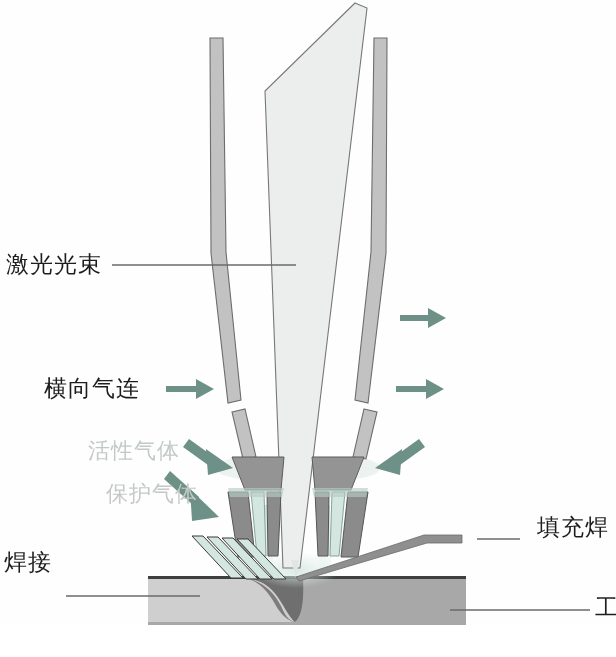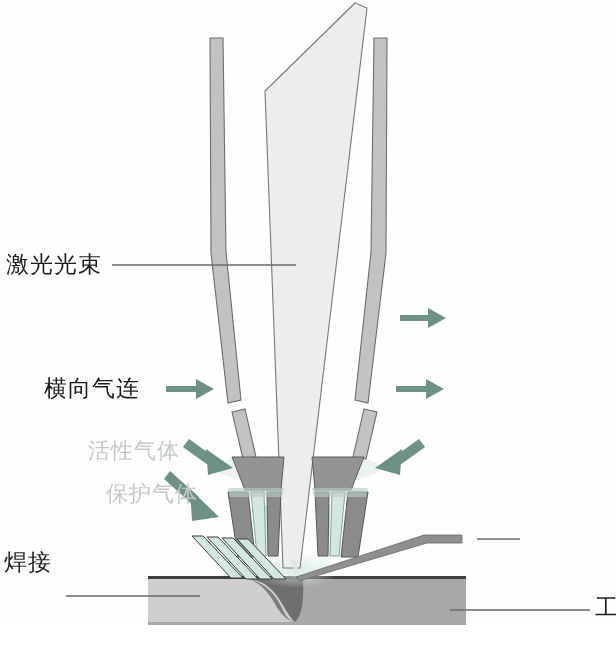--- a/index.html
+++ b/index.html
@@ -194,18 +194,19 @@
 
   <div class="lbl lbl-dark" id="label-laser-beam">激光光束</div>
 
   <div class="lbl lbl-dark" id="label-cross-gas">横向气连</div>
 
   <div class="lbl lbl-faint" id="label-reactive-gas">活性气体</div>
 
   <div class="lbl lbl-faint" id="label-shield-gas">保护气体</div>
 
 
+  <div class="lbl lbl-dark" id="label-filler-weld">填充焊</div>
 
   <div class="lbl lbl-dark" id="label-workpiece">工</div>
 
   <div class="lbl lbl-dark" id="label-welding">焊接</div>
 
 </div>
 
 </body></html>

